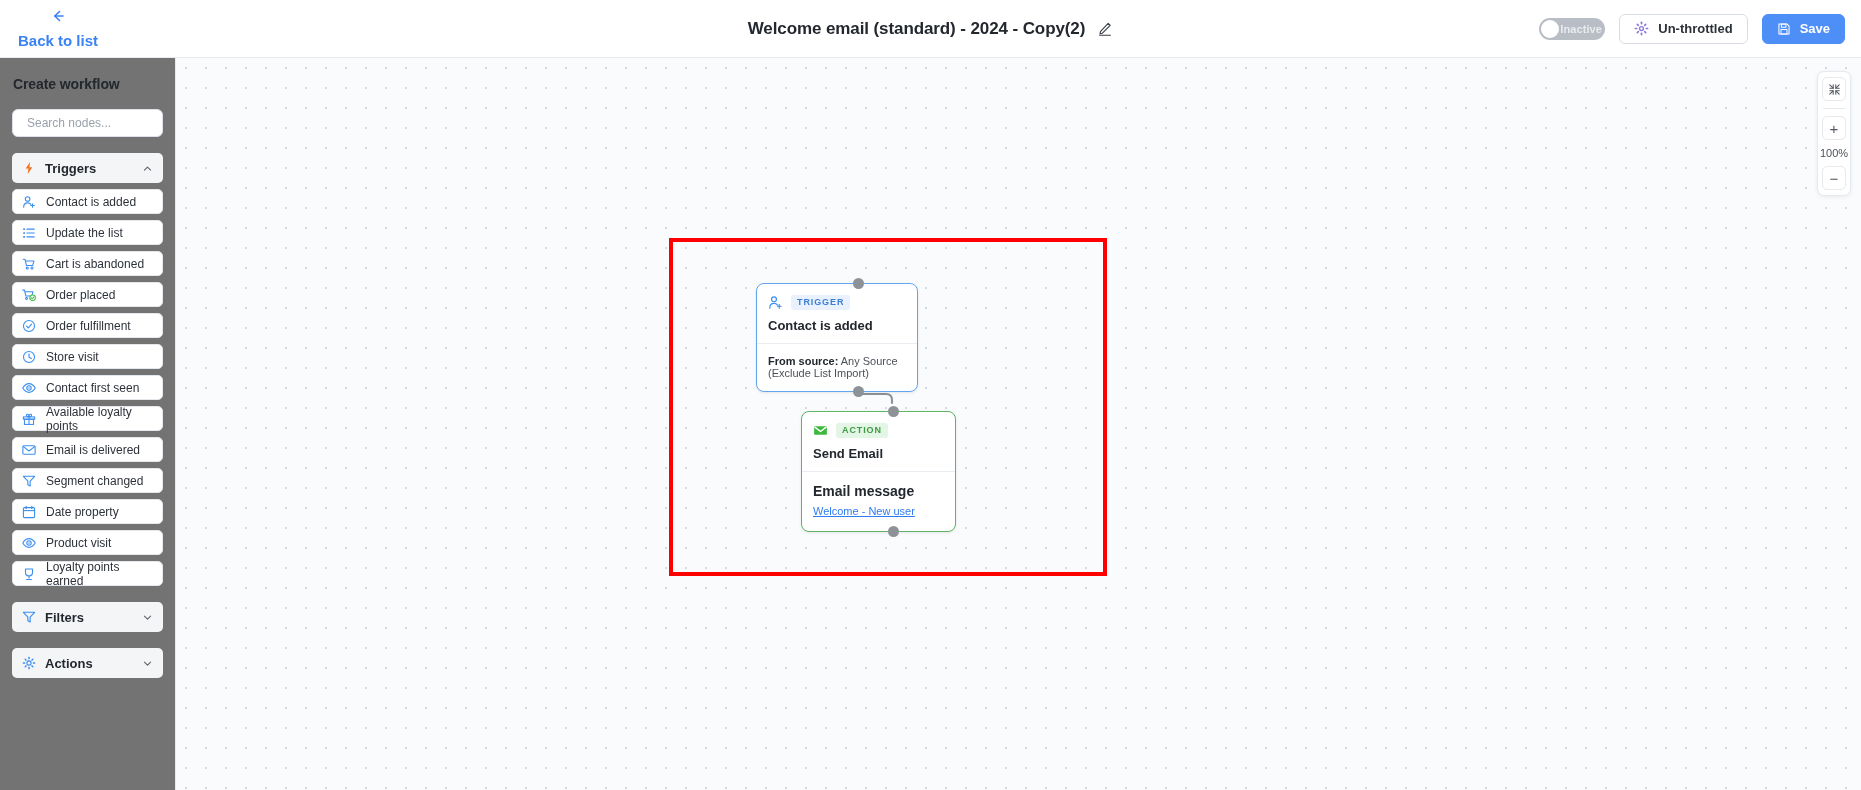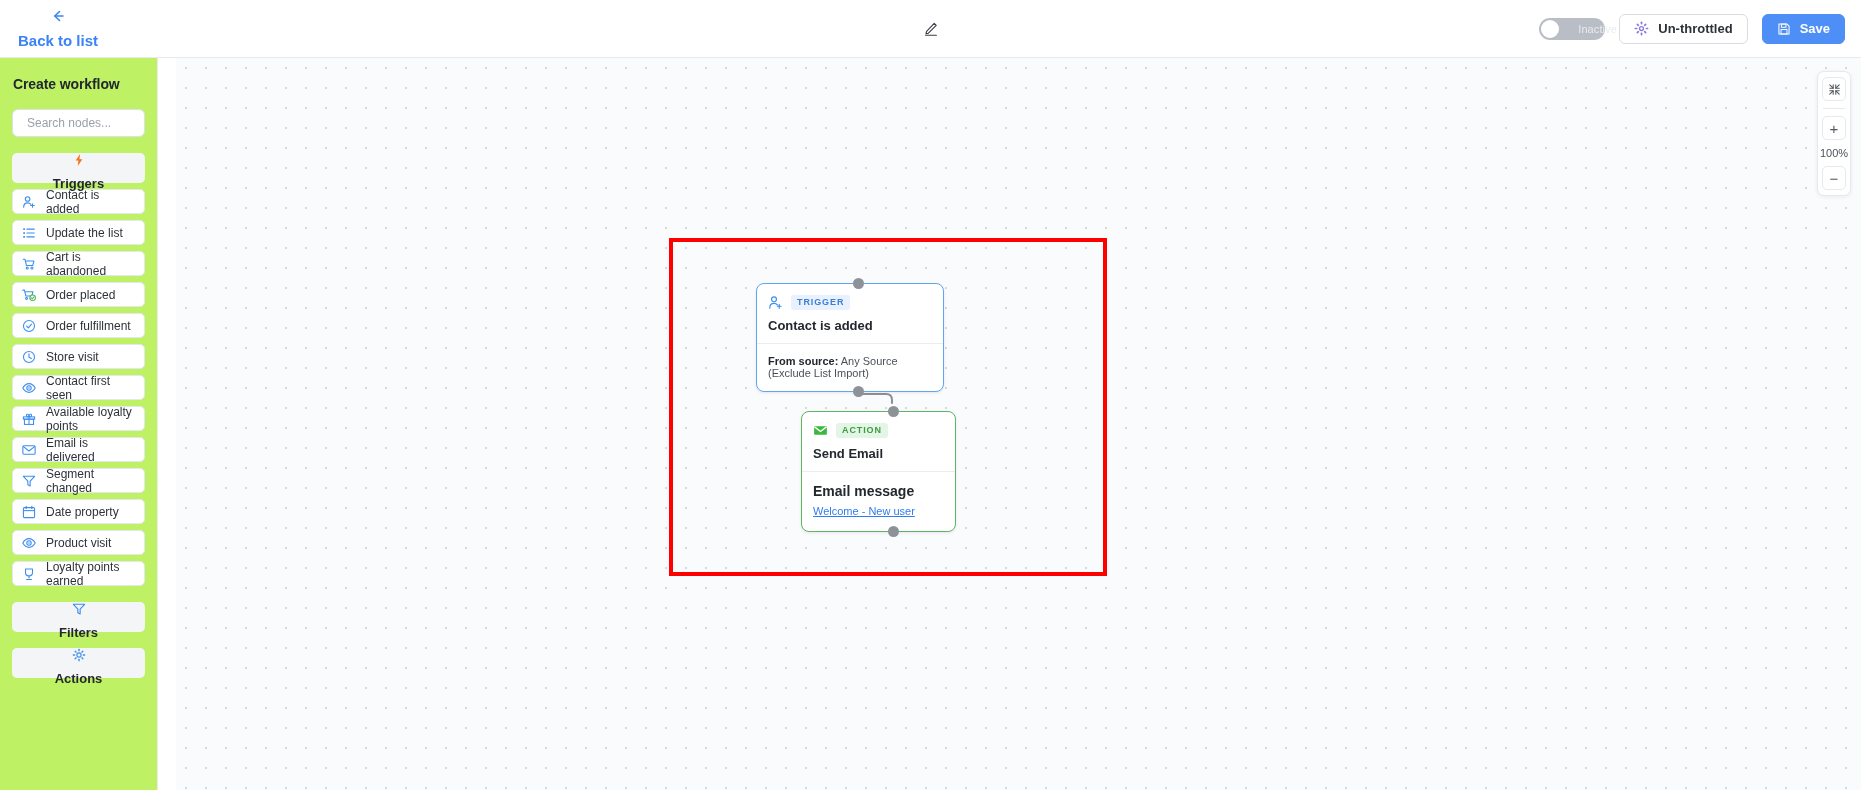--- a/index.html
+++ b/index.html
@@ -48,42 +48,42 @@
     background: #b9bec6;
     display: flex; align-items: center;
     cursor: pointer; user-select: none;
   }
   .toggle-knob {
     position: absolute; left: 2px; top: 2px;
     width: 18px; height: 18px; border-radius: 50%;
     background: #ffffff;
   }
   .toggle-label {
-    margin-left: 39px; font-size: 11px; font-weight: 400;
+    margin-left: 21px; font-size: 11px; font-weight: 700;
     color: #e9ebee; letter-spacing: 0.1px;
   }
   .btn {
     display: flex; align-items: center; gap: 9px;
     height: 30px; padding: 0 14px;
     border-radius: 6px; font-size: 13px; font-weight: 600;
     cursor: pointer; user-select: none; white-space: nowrap;
   }
   .btn-outline {
     background: #fff; border: 1px solid #d8dde3; color: #2d3239;
   }
   .btn-primary {
     background: #4e8ef7; border: 1px solid #4e8ef7; color: #ffffff;
   }
   .btn svg { display: block; }
 
   
   .sidebar {
     position: absolute; top: 58px; left: 0;
-    width: 158px; height: 732px;
-    background: #bef264;
+    width: 176px; height: 732px;
+    background: #737373;
     border-right: 1px solid #e7eaee;
     padding: 16px 12px 0 12px;
     overflow: hidden;
   }
   .sb-title {
     font-size: 14px; font-weight: 700; color: #23272e;
     padding: 2px 1px 0 1px; letter-spacing: -0.1px;
   }
   .search-box {
     margin-top: 17px;
@@ -95,21 +95,21 @@
     border: none; outline: none; flex: 1;
     font-family: "Liberation Sans", sans-serif;
     font-size: 12px; color: #2d3239; background: transparent;
   }
   .search-box input::placeholder { color: #9aa1ab; }
 
   .sb-group {
     margin-top: 16px;
     height: 30px; background: #f4f5f7; border-radius: 5px;
     display: flex; align-items: center; gap: 9px;
-    padding: 0 10px; cursor: pointer; user-select: none; flex-direction: column;
+    padding: 0 10px; cursor: pointer; user-select: none;
   }
   .sb-group-label { font-size: 13px; font-weight: 700; color: #23272e; flex: 1; }
   .chev { width: 11px; height: 11px; display: block; }
 
   .sb-item {
     margin-top: 6px;
     height: 25px;
     border: 1px solid #e4e7eb; border-radius: 5px;
     background: #fff;
     display: flex; align-items: center; gap: 10px;
@@ -152,21 +152,21 @@
     background: transparent;
   }
 
   
   .node {
     position: absolute;
     background: #fff; border-radius: 8px;
     box-shadow: 0 1px 3px rgba(30,40,60,.10);
   }
   .node-trigger {
-    left: 580px; top: 225px; width: 188px;
+    left: 580px; top: 225px; width: 162px;
     border: 1px solid #62a6f0;
   }
   .node-action {
     left: 625px; top: 353px; width: 155px;
     border: 1px solid #5fb563;
   }
   .node-head { padding: 11px 11px 10px 11px; }
   .node-badge-row { display: flex; align-items: center; gap: 8px; }
   .badge {
     font-size: 9px; font-weight: 700; letter-spacing: 0.9px;
@@ -197,20 +197,21 @@
 
   <div class="back-link">
     <svg class="back-arrow" viewBox="0 0 16 16">
       <path d="M9.5 3.5 L4.8 8 L9.5 12.5" fill="none" stroke="#3b82f6" stroke-width="1.6" stroke-linecap="round" stroke-linejoin="round"></path>
       <path d="M4.8 8 H13" fill="none" stroke="#3b82f6" stroke-width="1.6" stroke-linecap="round"></path>
     </svg>
     <span>Back to list</span>
   </div>
 
   <div class="title-wrap">
+    <span class="doc-title">Welcome email (standard) - 2024 - Copy(2)</span>
     <svg class="edit-icon" viewBox="0 0 16 16">
       <path d="M11.2 2.4 L13.2 4.4 L5.4 12.2 L3 12.8 L3.6 10.4 Z" fill="none" stroke="#3a3f47" stroke-width="1.15" stroke-linejoin="round"></path>
       <path d="M2.6 14.2 H13.4" fill="none" stroke="#3a3f47" stroke-width="1.15" stroke-linecap="round"></path>
     </svg>
   </div>
 
   <div class="topbar-right">
 
     <div class="toggle-pill">
       <span class="toggle-knob"></span>

